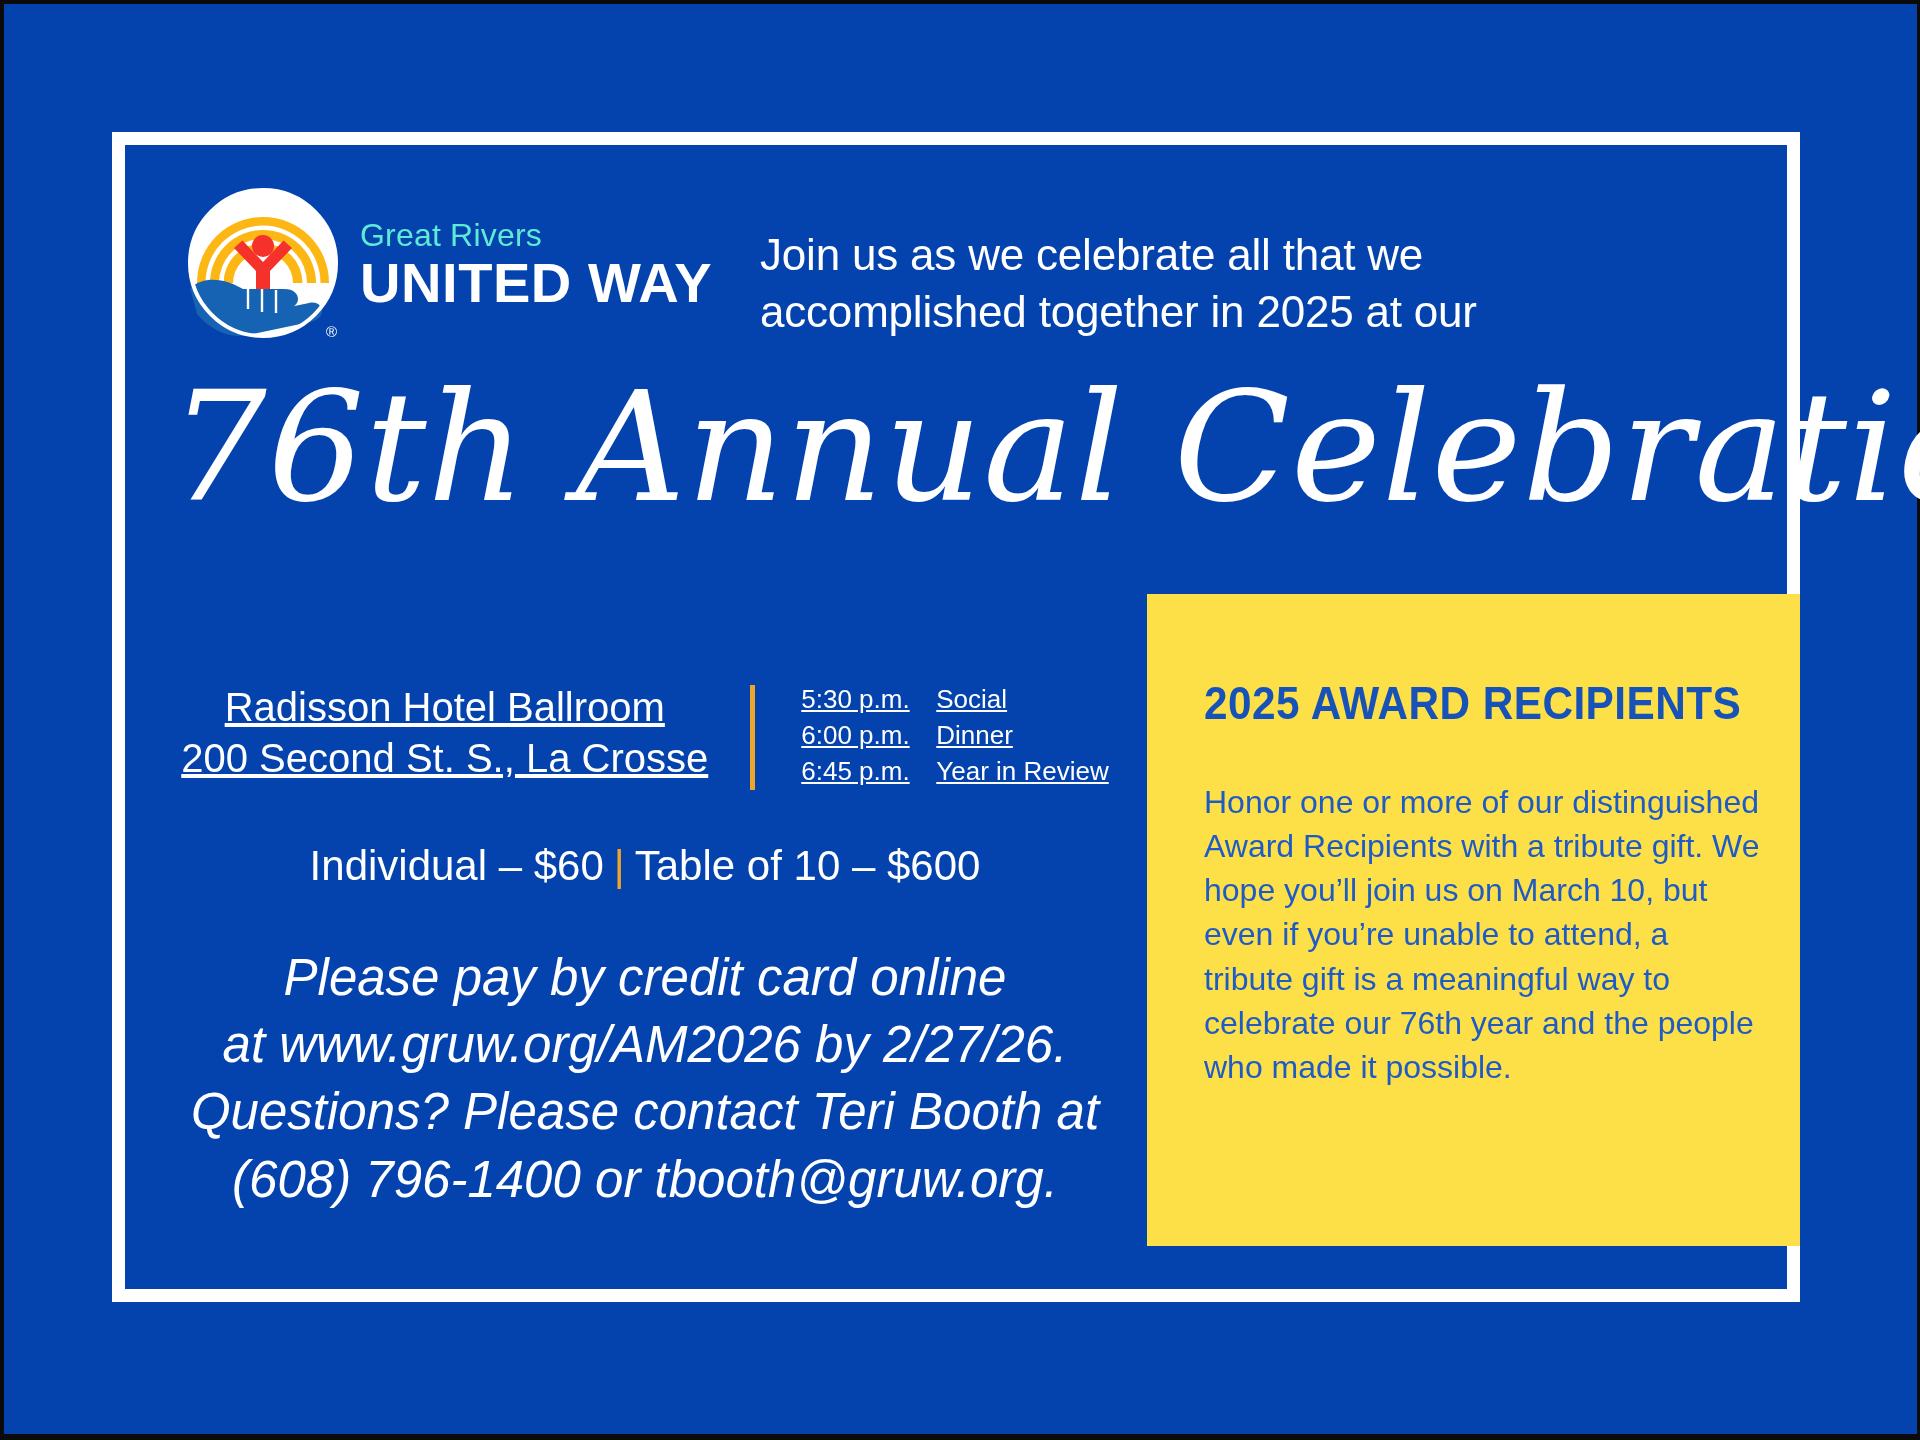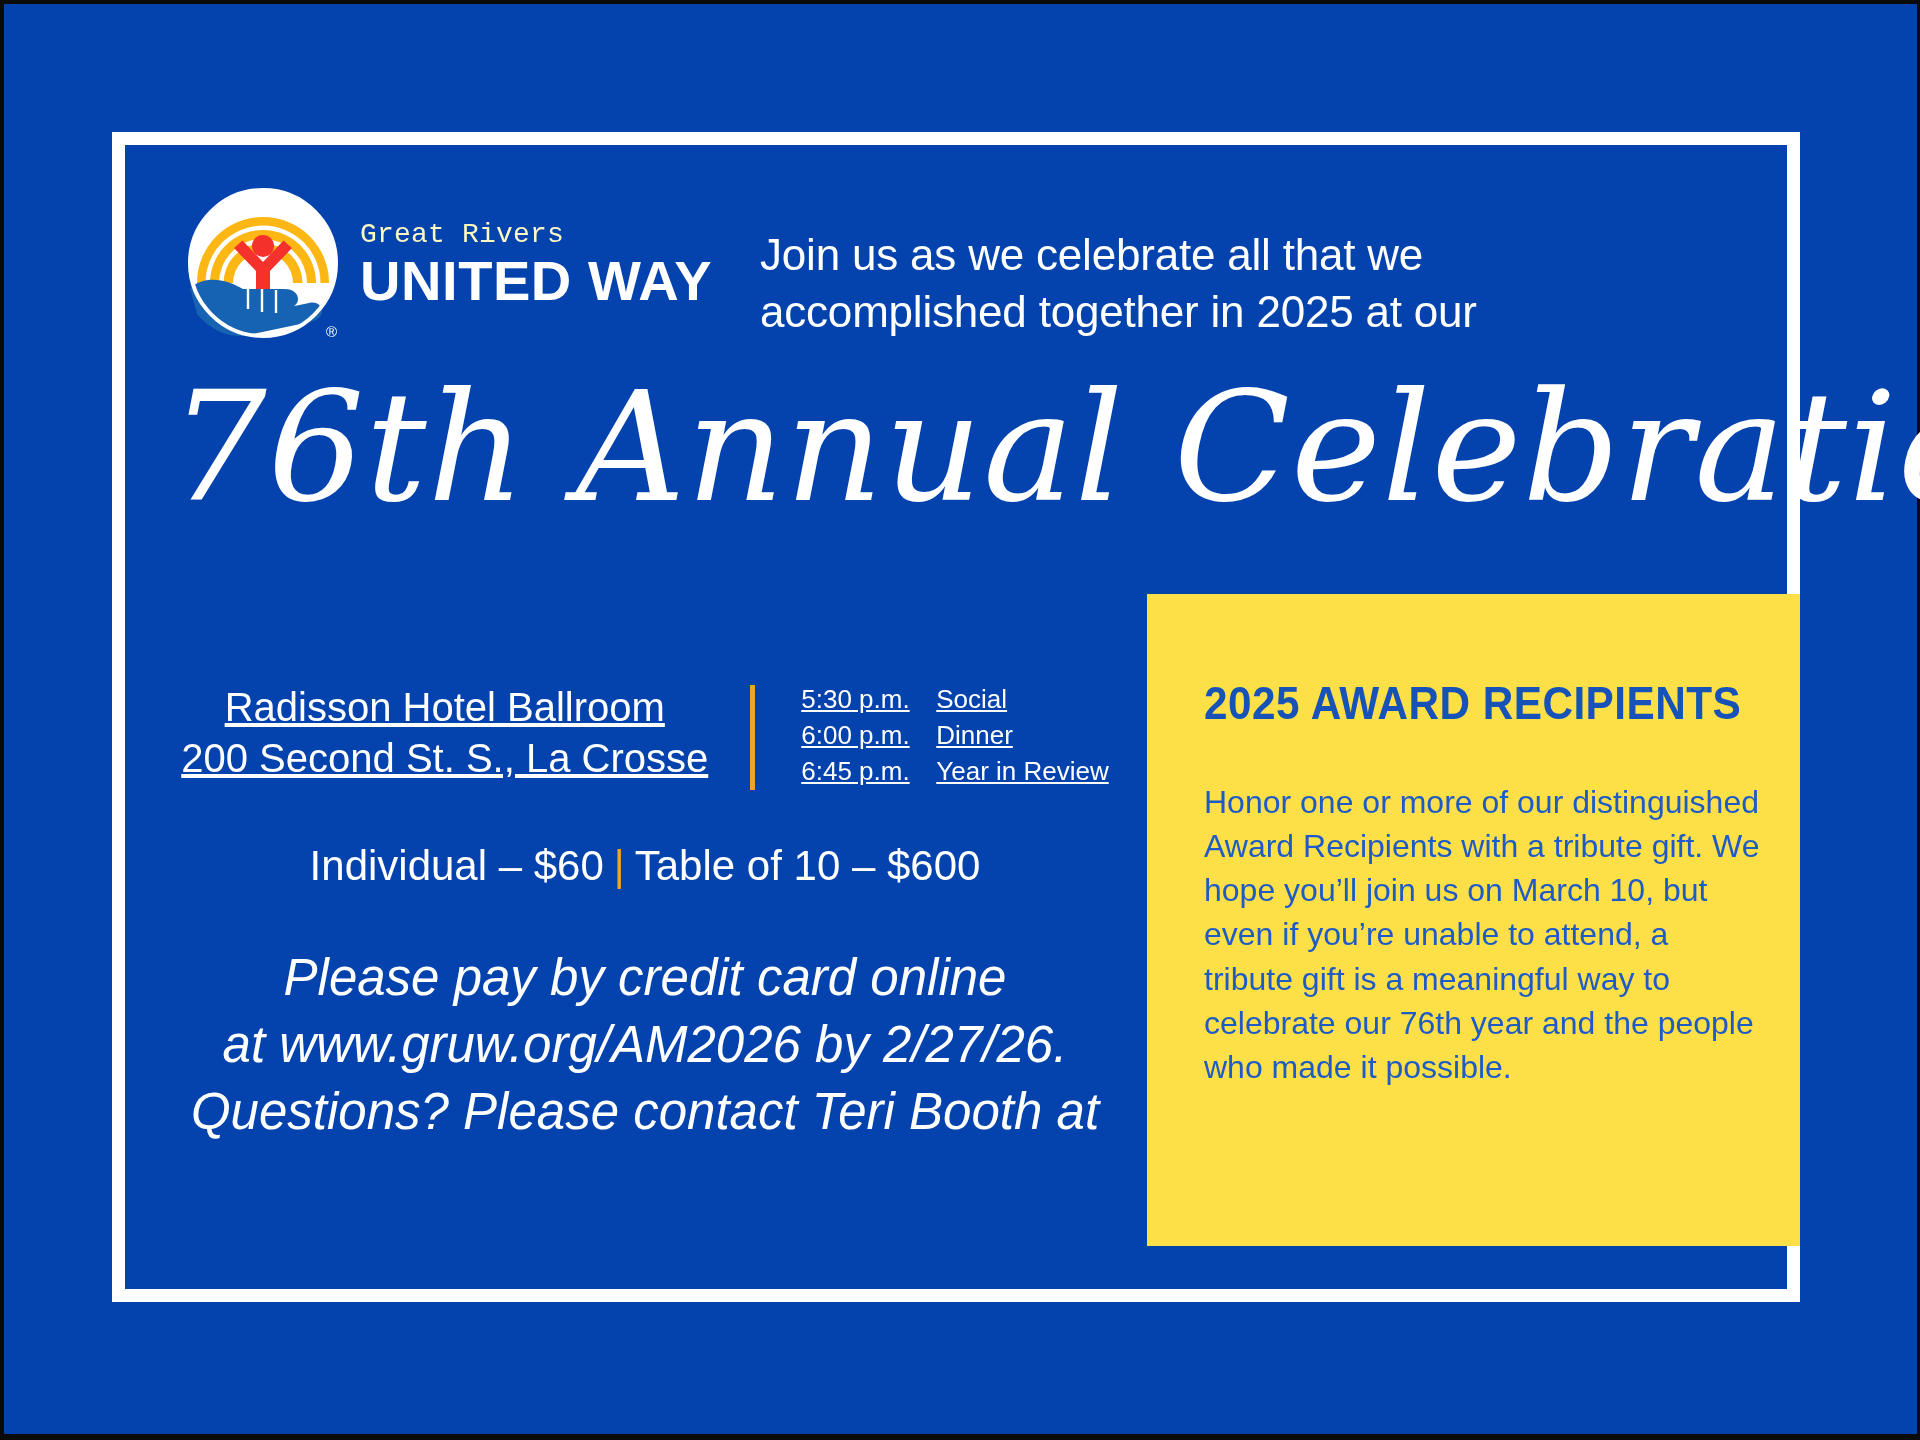--- a/index.html
+++ b/index.html
@@ -39,22 +39,22 @@
   }
 
   
   #logo-block{
     position:absolute; left:188px; top:188px;
     display:flex; align-items:center; gap:22px;
   }
   #logo-mark{ position:relative; width:150px; height:150px; flex:0 0 150px; }
   #logo-words{ display:flex; flex-direction:column; line-height:1; padding-top:4px;}
   .logo-line1{
-    color:#fef9c3; font-size:28px; font-weight:400;
-    letter-spacing:.2px; font-family:Liberation Mono, monospace;
+    color:#5eead4; font-size:32px; font-weight:400;
+    letter-spacing:.2px; font-family:Liberation Sans, sans-serif;
   }
   .logo-line2{
     color:#fff; font-size:55px; font-weight:bold;
     letter-spacing:.5px; margin-top:5px;
     transform:scaleX(1.02); transform-origin:left center;
     font-family:"Liberation Sans", sans-serif;
   }
   #logo-reg{
     position:absolute; left:138px; bottom:-2px;
     color:#fff; font-size:15px;
@@ -231,20 +231,21 @@
       </div>
 
       <div id="pricing">
         <span>Individual – $60</span><span class="sep">|</span><span>Table of 10 – $600</span>
       </div>
 
       <div id="payinfo">
         <div>Please pay by credit card online</div>
         <div>at www.gruw.org/AM2026 by 2/27/26.</div>
         <div>Questions? Please contact Teri Booth at</div>
+        <div>(608) 796-1400 or tbooth@gruw.org.</div>
       </div>
 
     </div>
 
     <div id="award-panel">
       <div id="award-title">2025 AWARD RECIPIENTS</div>
       <div id="award-body">Honor one or more of our distinguished Award Recipients with a tribute gift. We hope you’ll join us on March 10, but even if you’re unable to attend, a tribute gift is a meaningful way to celebrate our 76th year and the people who made it possible.</div>
     </div>
 
   </div>

